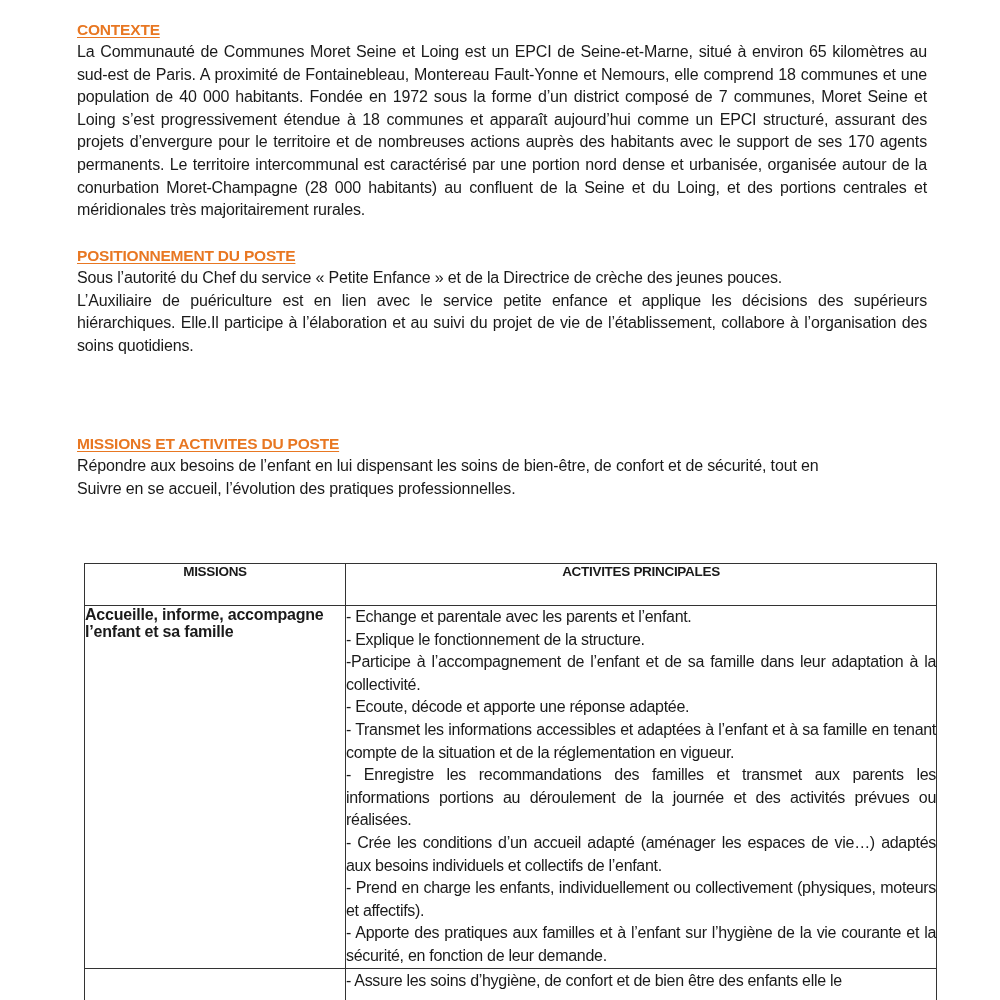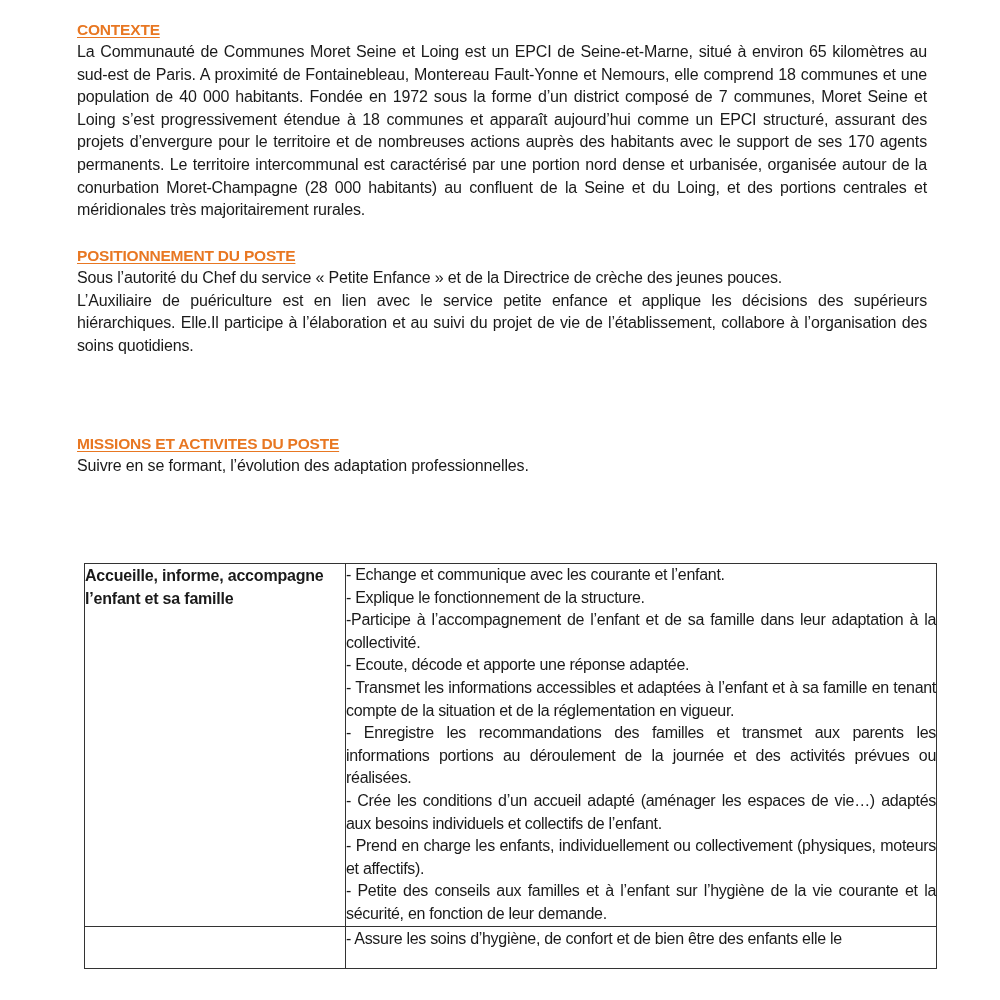--- a/index.html
+++ b/index.html
@@ -25,21 +25,21 @@
       border-collapse: collapse; table-layout: fixed;
     }
     table.missions td, table.missions th {
       border: 1.4px solid #333; vertical-align: top; padding: 0;
     }
     th.col-h {
       font-size: 13.5px; font-weight: bold; height: 41px; text-align: center;
       vertical-align: top; padding-top: 6px; letter-spacing: -0.3px;
     }
     td.mission-cell {
-      font-size: 16px; font-weight: bold; line-height: 23px;
+      font-size: 16px; font-weight: bold; line-height: 17px;
       padding: 20px 8px 0 8px; letter-spacing: -0.2px;
     }
     td.activity-cell {
       font-size: 16px; line-height: 22.6px; padding: 2px 8px 18px 8px;
       text-align: justify; letter-spacing: -0.3px;
     }
     .act-item { display: block; }
     tr.row-1 td { height: 360px; }
     tr.row-2 td { height: 40px; }
     td.activity-cell.cut { padding-top: 1px; }
@@ -55,41 +55,46 @@
   </div>
 
   <div class="section" style="top:245px;">
     <div class="heading">POSITIONNEMENT DU POSTE</div>
     <div class="line">Sous l’autorité du Chef du service « Petite Enfance » et de la Directrice de crèche des jeunes pouces.</div>
     <div class="para">L’Auxiliaire de puériculture est en lien avec le service petite enfance et applique les décisions des supérieurs hiérarchiques. Elle.Il participe à l’élaboration et au suivi du projet de vie de l’établissement, collabore à l’organisation des soins quotidiens.</div>
   </div>
 
   <div class="section" style="top:397px;margin-top:36px;">
     <div class="heading">MISSIONS ET ACTIVITES DU POSTE</div>
-    <div class="line">Suivre en se formant, l’évolution des adaptation professionnelles.</div>
+    <div class="line">Répondre aux besoins de l’enfant en lui dispensant les soins de bien-être, de confort et de sécurité, tout en</div>
+    <div class="line">Suivre en se accueil, l’évolution des pratiques professionnelles.</div>
   </div>
 
   <table class="missions">
     <colgroup>
       <col style="width:261px">
       <col style="width:591px">
     </colgroup>
     <tbody>
+        <tr>
+      <th class="col-h">MISSIONS</th>
+      <th class="col-h">ACTIVITES PRINCIPALES</th>
+    </tr>
     <tr class="row-1">
       <td class="mission-cell">Accueille, informe, accompagne l’enfant et sa famille</td>
       <td class="activity-cell">
-        <span class="act-item">- Echange et communique avec les courante et l’enfant.</span>
+        <span class="act-item">- Echange et parentale avec les parents et l’enfant.</span>
         <span class="act-item">- Explique le fonctionnement de la structure.</span>
         <span class="act-item">-Participe à l’accompagnement de l’enfant et de sa famille dans leur adaptation à la collectivité.</span>
         <span class="act-item">- Ecoute, décode et apporte une réponse adaptée.</span>
         <span class="act-item">- Transmet les informations accessibles et adaptées à l’enfant et à sa famille en tenant compte de la situation et de la réglementation en vigueur.</span>
         <span class="act-item">- Enregistre les recommandations des familles et transmet aux parents les informations portions au déroulement de la journée et des activités prévues ou réalisées.</span>
         <span class="act-item">- Crée les conditions d’un accueil adapté (aménager les espaces de vie…) adaptés aux besoins individuels et collectifs de l’enfant.</span>
         <span class="act-item">- Prend en charge les enfants, individuellement ou collectivement (physiques, moteurs et affectifs).</span>
-        <span class="act-item">- Petite des conseils aux familles et à l’enfant sur l’hygiène de la vie courante et la sécurité, en fonction de leur demande.</span>
+        <span class="act-item">- Apporte des pratiques aux familles et à l’enfant sur l’hygiène de la vie courante et la sécurité, en fonction de leur demande.</span>
       </td>
     </tr>
     <tr class="row-2">
       <td class="mission-cell"></td>
       <td class="activity-cell cut">
         <span class="act-item">- Assure les soins d’hygiène, de confort et de bien être des enfants elle le</span>
       </td>
     </tr>
   </tbody>
     </table>

